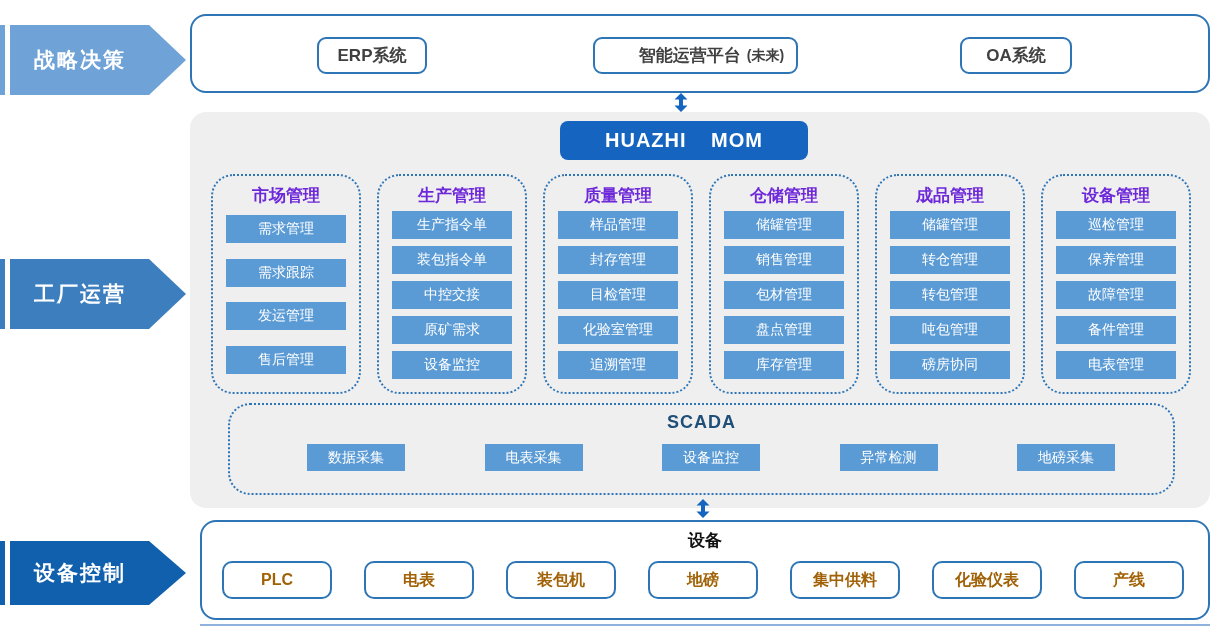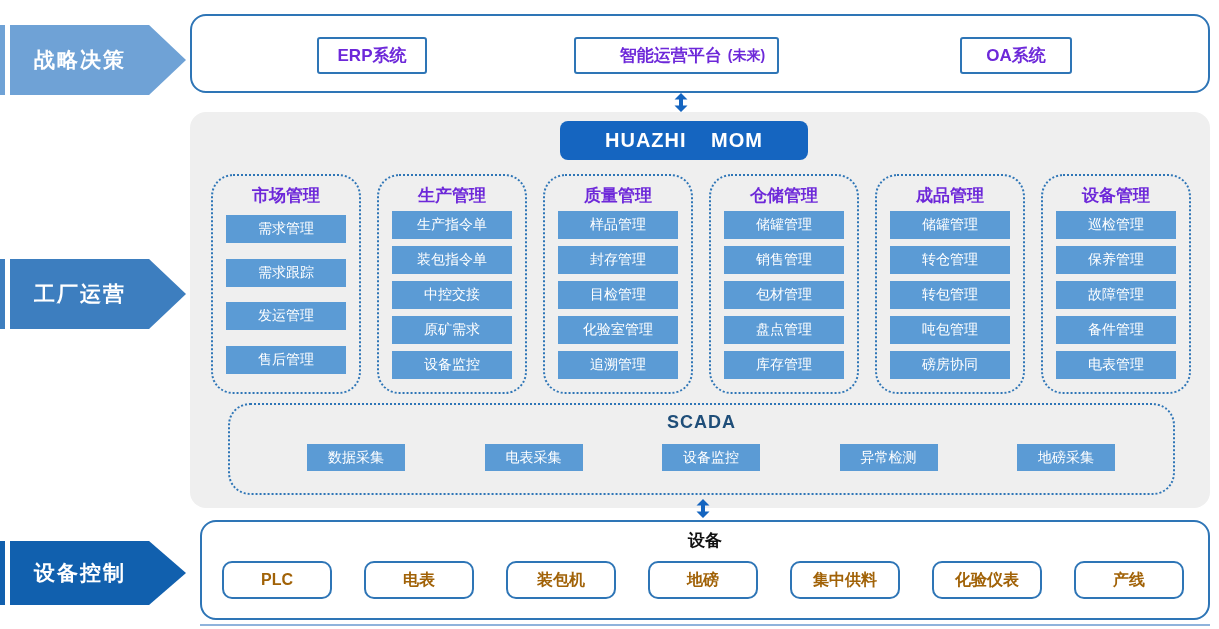--- a/index.html
+++ b/index.html
@@ -12,24 +12,24 @@
   .side-arrow{position:absolute;left:10px;width:176px;display:flex;align-items:center;justify-content:center;
     padding-right:36px;color:#fff;font-weight:bold;font-size:21px;letter-spacing:2px;
     clip-path:polygon(0 0,79% 0,100% 50%,79% 100%,0 100%);}
   .a1{top:25px;height:70px;background:#6FA2D6;}
   .a2{top:259px;height:70px;background:#3D7EBF;}
   .a3{top:541px;height:64px;background:#1160AE;}
 
   
   .top-box{position:absolute;left:190px;top:14px;width:1020px;height:79px;background:#fff;
     border:2px solid #2E75B6;border-radius:16px;}
-  .tb-btn{position:absolute;top:21px;height:37px;border:2px solid #2E75B6;border-radius:3px;background:#fff;
-    display:flex;align-items:center;justify-content:center;gap:6px;font-weight:bold;font-size:17px;color:#6d28d9;}
+  .tb-btn{position:absolute;top:21px;height:37px;border:2px solid #2E75B6;border-radius:9px;background:#fff;
+    display:flex;align-items:center;justify-content:center;gap:6px;font-weight:bold;font-size:17px;color:#404040;}
   .tb-1{left:125px;width:110px;}
-  .tb-2{left:382px;width:205px;padding-left:32px;}
+  .tb-2{left:401px;width:205px;padding-left:32px;}
   .tb-3{left:768px;width:112px;}
   .tb-suffix{font-size:14px;}
 
   
   .connector{position:absolute;line-height:0;}
   .c1{left:674px;top:93px;}
   .c2{left:696px;top:499px;}
 
   
   .mid-panel{position:absolute;left:190px;top:112px;width:1020px;height:396px;background:#EFEFEF;border-radius:16px;}

